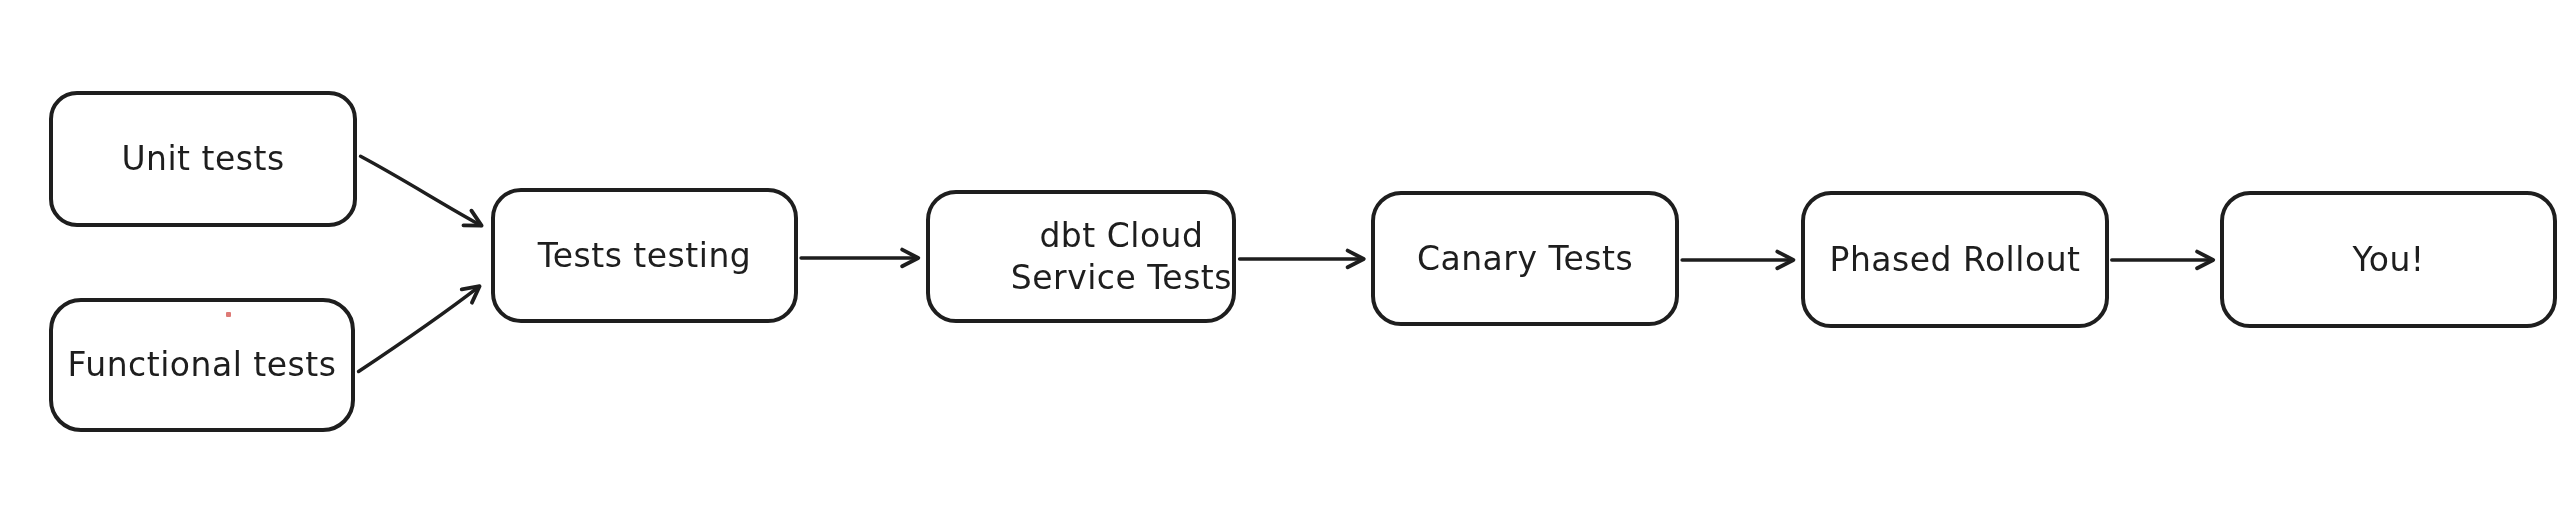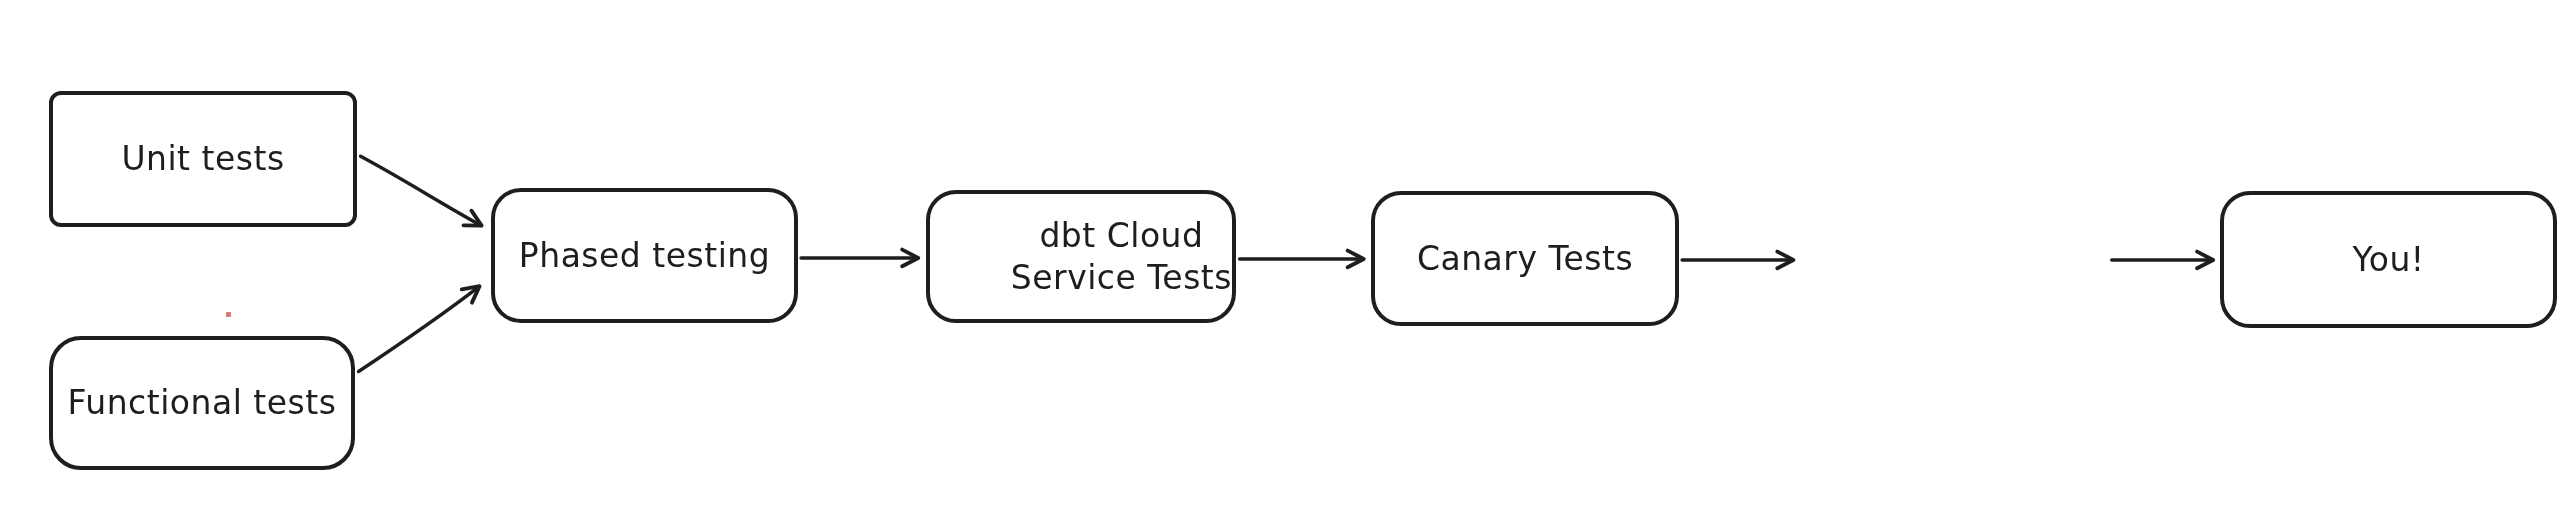--- a/index.html
+++ b/index.html
@@ -61,41 +61,44 @@
     <g stroke="#1e1e1e" stroke-width="3.5" stroke-linecap="round" fill="none">
       <path d="M365 158 C 410 182, 450 208, 487 228" marker-end="url(#arrowhead)"></path>
       <path d="M363 376 C 408 346, 450 317, 485 290" marker-end="url(#arrowhead)"></path>
       <path d="M811 261 L 929 261" marker-end="url(#arrowhead)"></path>
       <path d="M1255 262 L 1380 262" marker-end="url(#arrowhead)"></path>
       <path d="M1703 263 L 1815 263" marker-end="url(#arrowhead)"></path>
       <path d="M2138 263 L 2240 263" marker-end="url(#arrowhead)"></path>
     </g>
   </svg>
 
-  <div class="node" style="left:49px;  top:91px;  width:308px; height:136px; border-radius:12px;">
+  <div class="node" style="left:49px;  top:91px;  width:308px; height:136px; border-radius:28px;">
     <span class="node-label">Unit tests</span>
   </div>
 
-  <div class="node" style="left:49px;  top:298px; width:306px; height:134px; border-radius:32px;margin-top:38px;">
+  <div class="node" style="left:49px;  top:298px; width:306px; height:134px; border-radius:32px;">
     <span class="node-label">Functional tests</span>
   </div>
 
   <div class="node" style="left:491px; top:188px; width:307px; height:135px;">
-    <span class="node-label">Phased testing</span>
+    <span class="node-label">Tests testing</span>
   </div>
 
   <div class="node" style="left:926px; top:190px; width:310px; height:133px;justify-content:flex-end;">
     <span class="node-label">dbt Cloud
 Service Tests</span>
   </div>
 
   <div class="node" style="left:1371px; top:191px; width:308px; height:135px;">
     <span class="node-label">Canary Tests</span>
   </div>
 
+  <div class="node" style="left:1801px; top:191px; width:308px; height:137px;">
+    <span class="node-label">Phased Rollout</span>
+  </div>
 
   <div class="node" style="left:2220px; top:191px; width:337px; height:137px;">
     <span class="node-label">You!</span>
   </div>
 
   <div class="stray-dot" style="background: rgb(222, 122, 118);"></div>
 </div>
 
 
 </body></html>

